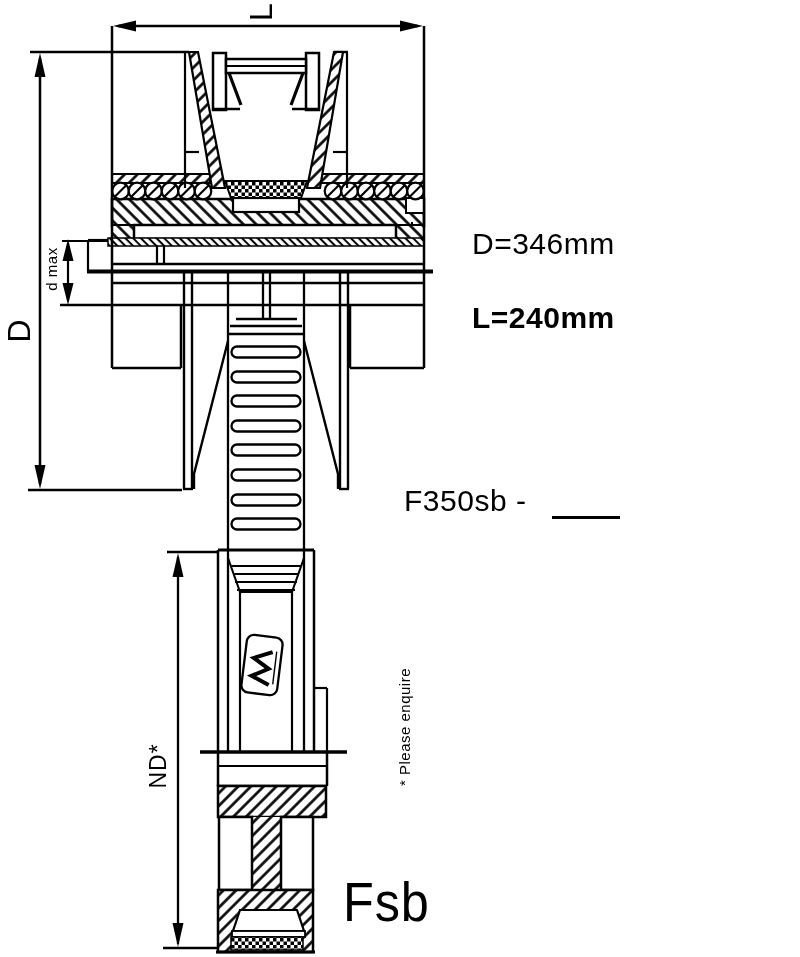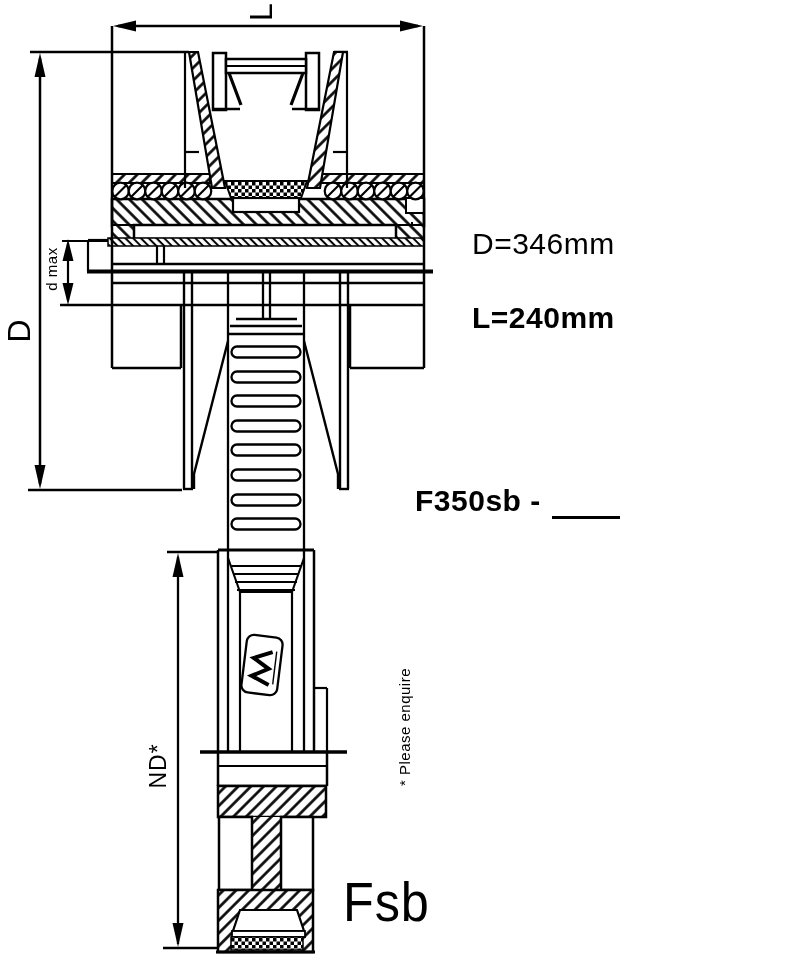--- a/index.html
+++ b/index.html
@@ -249,20 +249,20 @@
 </svg>
 
 <div class="lbl rot dimL" style="left:261px;top:12px;">L</div>
 <div class="lbl rot dimD" style="left:19px;top:331px;">D</div>
 <div class="lbl rot dimSmall" style="left:51px;top:269px;">d max</div>
 <div class="lbl rot dimND" style="left:158px;top:766px;">ND*</div>
 
 <div class="lbl spec" style="left:472px;top:229px;">D=346mm</div>
 <div class="lbl spec" style="left:472px;top:303px;font-weight:bold;">L=240mm</div>
 
-<div class="lbl spec" style="left:415px;top:486px;font-weight:bold;">F350sb -</div>
+<div class="lbl spec" style="left:404px;top:486px;">F350sb -</div>
 <div class="blank" style="left:552px;top:489px;width:68px;height:27px;"></div>
 
 <div class="lbl rot note" style="left:404px;top:727px;">* Please enquire</div>
 
 <div class="lbl code" style="left:343px;top:874px;">Fsb</div>
 
 </div>
 
 </body></html>

